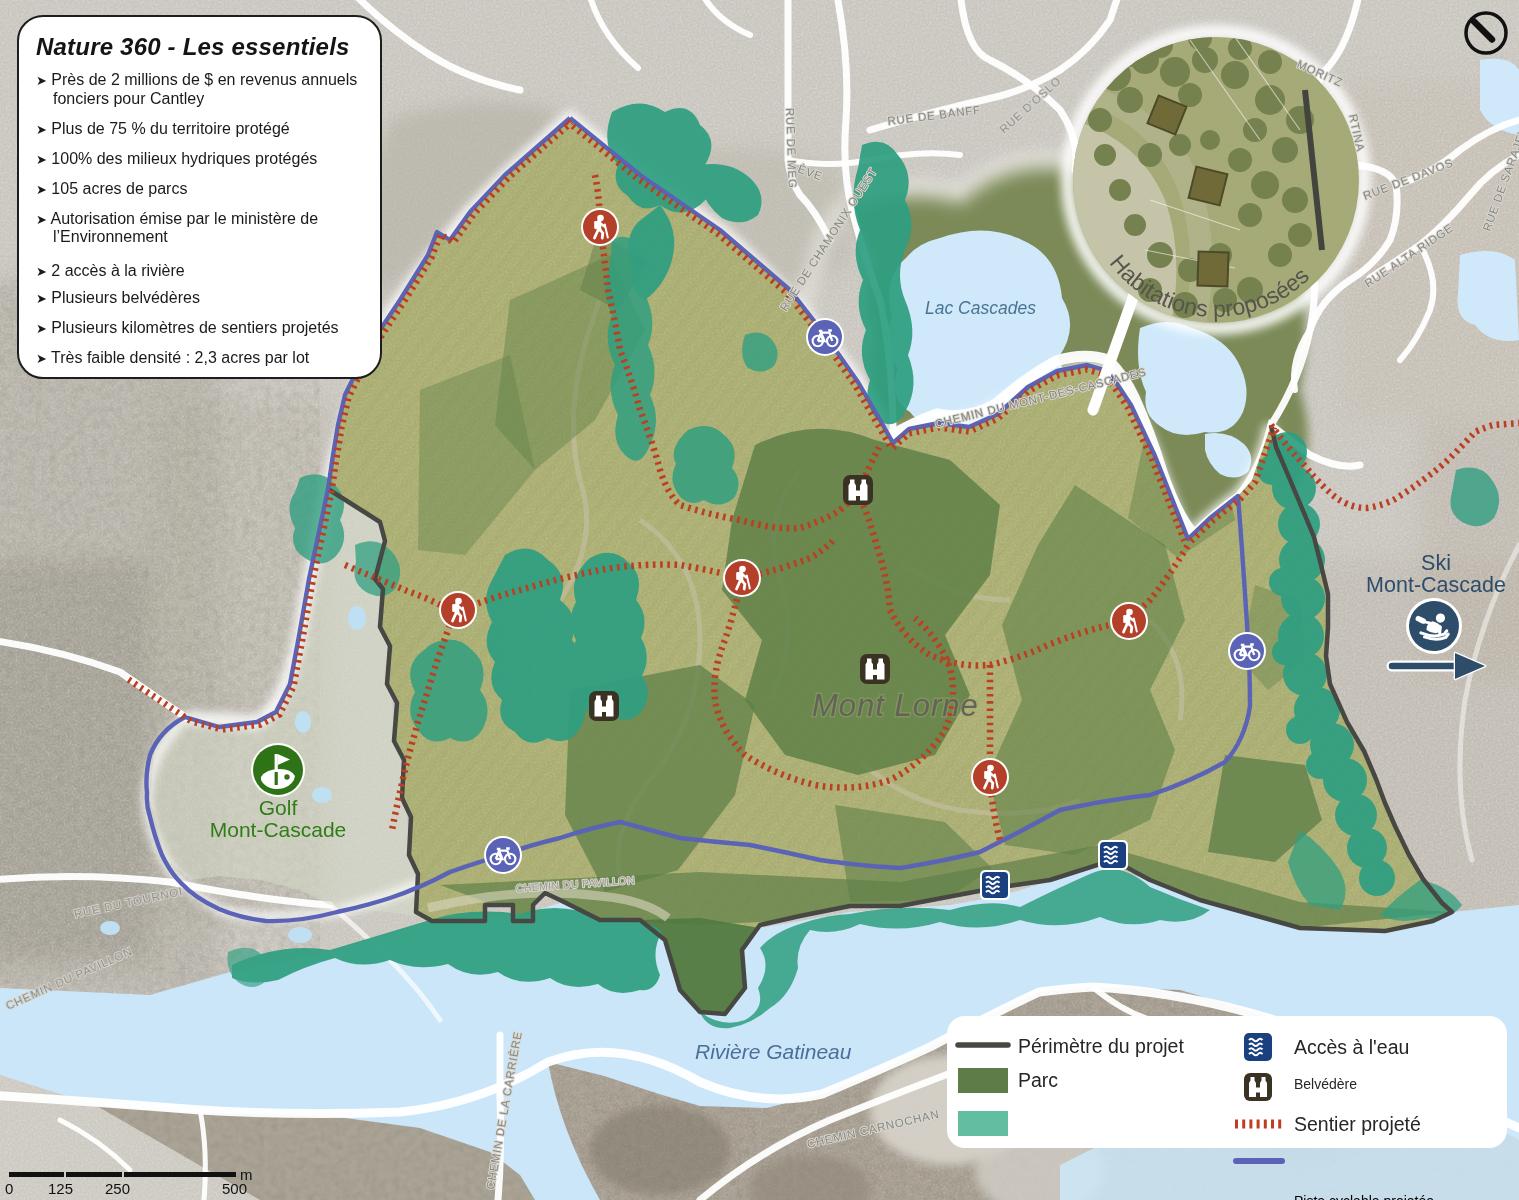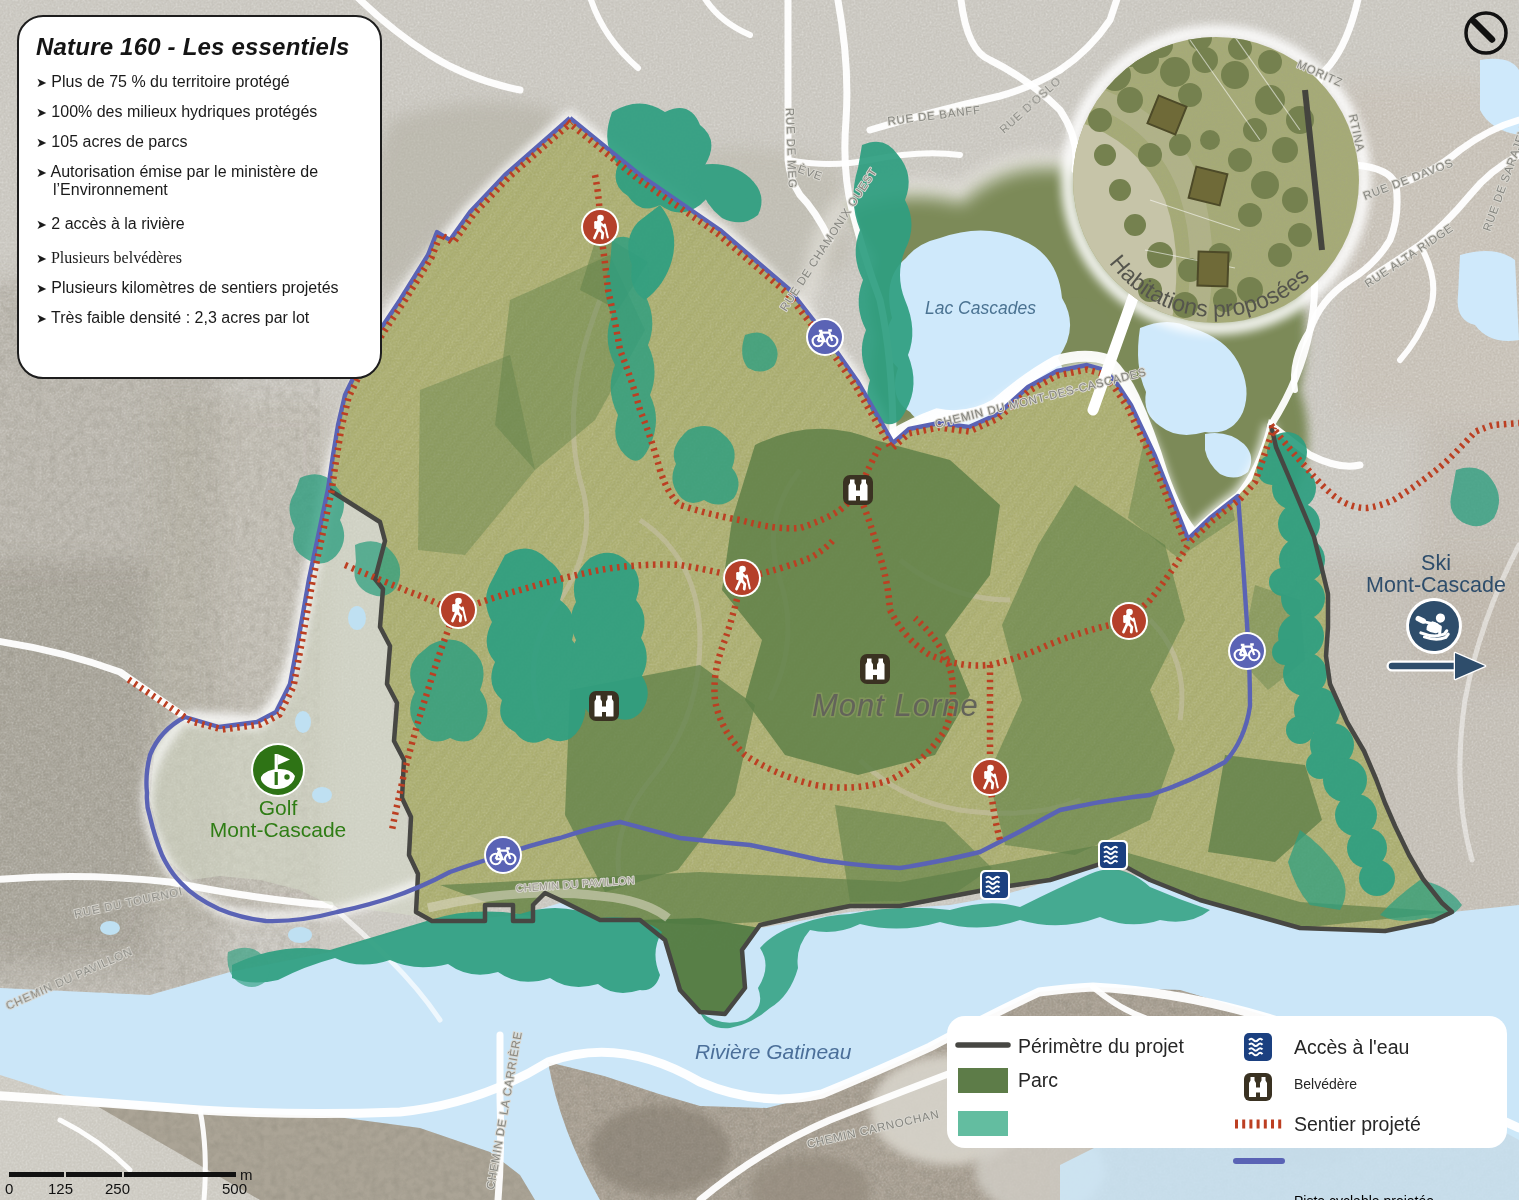--- a/index.html
+++ b/index.html
@@ -548,28 +548,29 @@
 <g font-size="15" fill="#111" font-family="Liberation Sans,sans-serif">
   <text x="5" y="1194">0</text>
   <text x="48" y="1194">125</text>
   <text x="105" y="1194">250</text>
   <text x="222" y="1194">500</text>
   <text x="240" y="1180">m</text>
 </g>
 </svg>
 
 <div class="box" style="left:17px;top:15px;width:365px;height:364px;border:2.5px solid #1d1d1d;border-radius:26px;box-sizing:border-box;">
-  <div style="margin:16px 0 0 17px;font-size:24px;font-weight:bold;font-style:italic;color:#141414;letter-spacing:0.2px;">Nature 160 - Les essentiels</div>
+  <div style="margin:16px 0 0 17px;font-size:24px;font-weight:bold;font-style:italic;color:#141414;letter-spacing:0.2px;">Nature 360 - Les essentiels</div>
   <div style="margin:10px 14px 0 17px;font-size:16px;color:#1a1a1a;line-height:1.16;">
+    <div style="margin-top:6px;"><span style="font-size:13px;">➤</span> Près de 2 millions de $ en revenus annuels<br><span style="margin-left:17px;">fonciers pour Cantley</span></div>
     <div style="margin-top:11.5px;"><span style="font-size:13px;">➤</span> Plus de 75 % du territoire protégé</div>
     <div style="margin-top:11.5px;"><span style="font-size:13px;">➤</span> 100% des milieux hydriques protégés</div>
     <div style="margin-top:11.5px;"><span style="font-size:13px;">➤</span> 105 acres de parcs</div>
     <div style="margin-top:11.5px;"><span style="font-size:13px;">➤</span> Autorisation émise par le ministère de<br><span style="margin-left:17px;">l’Environnement</span></div>
     <div style="margin-top:15px;"><span style="font-size:13px;">➤</span> 2 accès à la rivière</div>
-    <div style="margin-top:16px;font-family:Liberation Serif, serif;"><span style="font-size:13px;">➤</span> Plusieurs belvédères</div>
+    <div style="margin-top:9px;"><span style="font-size:13px;">➤</span> Plusieurs belvédères</div>
     <div style="margin-top:11.5px;"><span style="font-size:13px;">➤</span> Plusieurs kilomètres de sentiers projetés</div>
     <div style="margin-top:11.5px;"><span style="font-size:13px;">➤</span> Très faible densité : 2,3 acres par lot</div>
   </div>
 </div>
 
 <div class="box" style="left:947px;top:1016px;width:560px;height:132px;border-radius:18px;">
   <svg width="560" height="168" viewBox="0 0 560 168" style="position:absolute;left:0;top:0;">
     <path d="M11,29 L61,29" stroke="#474743" stroke-width="5.5" stroke-linecap="round"></path>
     <rect x="11" y="52" width="50" height="25" fill="#5d7c48"></rect>
     <rect x="11" y="95" width="50" height="25" fill="#63bda0"></rect>

